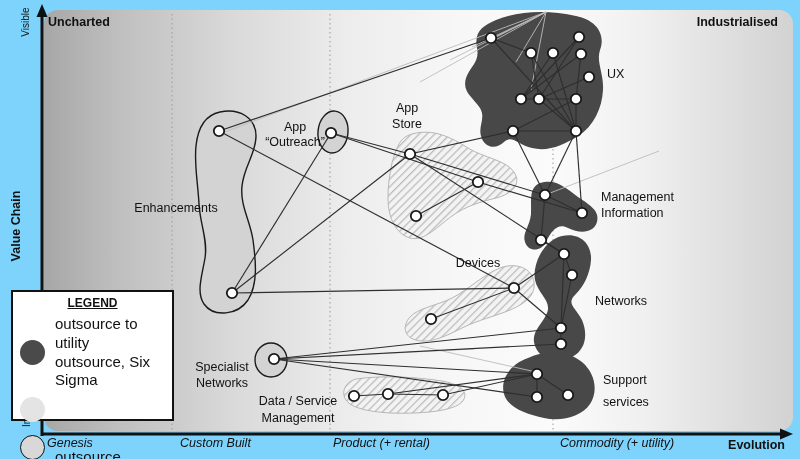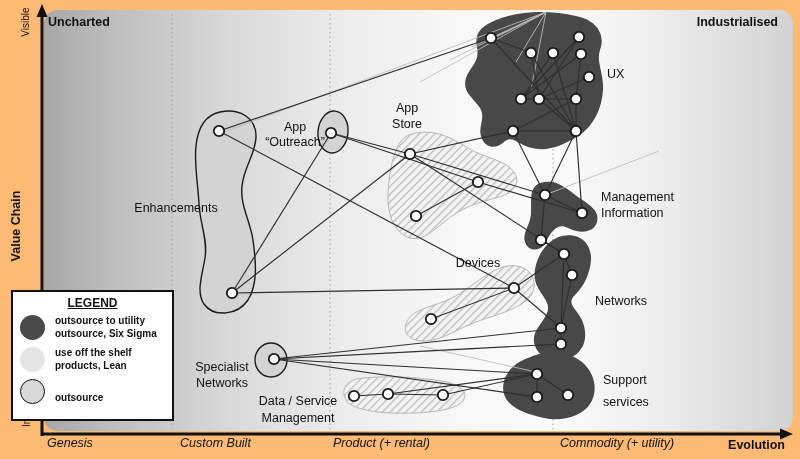--- a/index.html
+++ b/index.html
@@ -1,16 +1,16 @@
 <!DOCTYPE html>
 <html><head>
 <meta charset="utf-8">
 <style>
   html,body{margin:0;padding:0;background:#fff;}
-  #stage{position:relative;width:800px;height:459px;overflow:hidden;background:#fdba74;
+  #stage{position:relative;width:800px;height:459px;overflow:hidden;background:#7dd3fc;
          font-family:"Liberation Sans",sans-serif;}
   #map-svg{position:absolute;left:0;top:0;}
   .boundary{stroke:#9a9a9a;stroke-width:1;stroke-dasharray:1.5 3;fill:none}
   .axis{stroke:#111;stroke-width:3}
   .lbl{font-family:"Liberation Sans",sans-serif;fill:#111;font-size:12.5px}
   .bold{font-weight:bold}
   .italic{font-style:italic}
   .small{font-size:10px}
   .blob-dark{fill:#484848;stroke:none}
   .blob-gray{fill:#d3d3d3;stroke:#1b1b1b;stroke-width:1.4}
@@ -20,21 +20,21 @@
   .node{fill:#fff;stroke:#181818;stroke-width:1.8}
   .legend{position:absolute;left:11px;top:290px;width:163px;height:131px;background:#fff;
           border:2px solid #111;box-sizing:border-box;padding:3px 7px 1px 7px;}
   .legend-title{text-align:center;font-weight:bold;text-decoration:underline;font-size:12px;
           margin:1px 0 5px 0;color:#111;}
   .legend-row{display:flex;align-items:center;gap:10px;margin-bottom:7px;}
   .swatch{width:25px;height:25px;border-radius:50%;flex:none;box-sizing:border-box;}
   .swatch-dark{background:#4a4a4a;}
   .swatch-light{background:#e4e4e4;}
   .swatch-outlined{background:#d8d8d8;border:1.6px solid #111;}
-  .legend-text{font-size:10px;font-weight:bold;line-height:1.25;color:#111;}
+  .legend-text{font-size:15px;font-weight:normal;line-height:1.25;color:#111;}
 </style>
 </head>
 <body>
 
 <div id="stage">
   <svg id="map-svg" width="800" height="459" viewBox="0 0 800 459">
     <defs>
       <linearGradient id="bgGrad" x1="0" y1="0" x2="1" y2="0">
         <stop offset="0" stop-color="#a7a7a7"></stop>
         <stop offset="0.10" stop-color="#bfbfbf"></stop>
@@ -187,22 +187,20 @@
 
   <div class="legend">
     <div class="legend-title">LEGEND</div>
     <div class="legend-row">
       <span class="swatch swatch-dark"></span>
       <span class="legend-text"><span>outsource to utility</span><br>
       <span>outsource, Six Sigma</span></span>
     </div>
     <div class="legend-row">
       <span class="swatch swatch-light"></span>
-      <span class="legend-text"><span>use off the shelf</span><br>
-      <span>products, Lean</span></span>
     </div>
     <div class="legend-row">
       <span class="swatch swatch-outlined"></span>
       <span class="legend-text"><br>
       <span>outsource</span></span>
     </div>
   </div>
 </div>
 
 </body></html>

